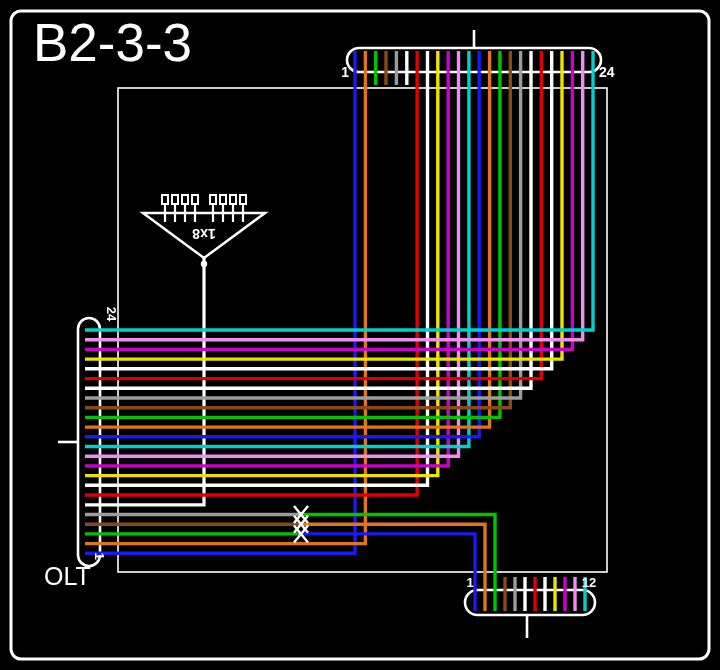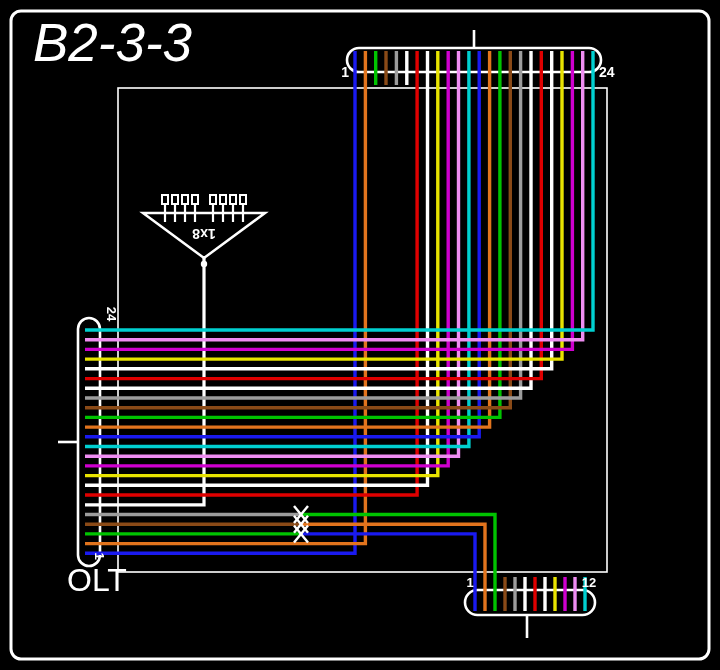--- a/index.html
+++ b/index.html
@@ -1,21 +1,21 @@
 <!DOCTYPE html>
 <html><head>
 <meta charset="utf-8">
 <style>
   html,body{margin:0;padding:0;background:#000;}
   .stage{position:relative;width:720px;height:670px;background:#000;overflow:hidden;
          font-family:"Liberation Sans",sans-serif;}
   svg{position:absolute;left:0;top:0;}
   .overlay-text{position:absolute;color:#fff;white-space:nowrap;line-height:1;}
-  #title{left:33px;top:16px;font-size:53px;font-style:italic;}
-  #olt{left:44px;top:564px;font-size:32px;margin-left:23px;}
+  #title{left:33px;top:16px;font-size:53px;}
+  #olt{left:44px;top:564px;font-size:25px;}
 </style>
 </head>
 <body>
 
 <div class="stage">
   <svg id="diagram" width="720" height="670" viewBox="0 0 720 670">
       <rect x="11" y="11" width="698" height="648" rx="10" fill="none" stroke="#ffffff" stroke-width="3"></rect>
       <rect x="118" y="88" width="489" height="484" fill="none" stroke="#ffffff" stroke-width="1.6"></rect>
       <rect x="347" y="48" width="254" height="24" rx="12" fill="none" stroke="#ffffff" stroke-width="2.6"></rect>
       <line x1="474" y1="30" x2="474" y2="48" stroke="#ffffff" stroke-width="2.6"></line>

